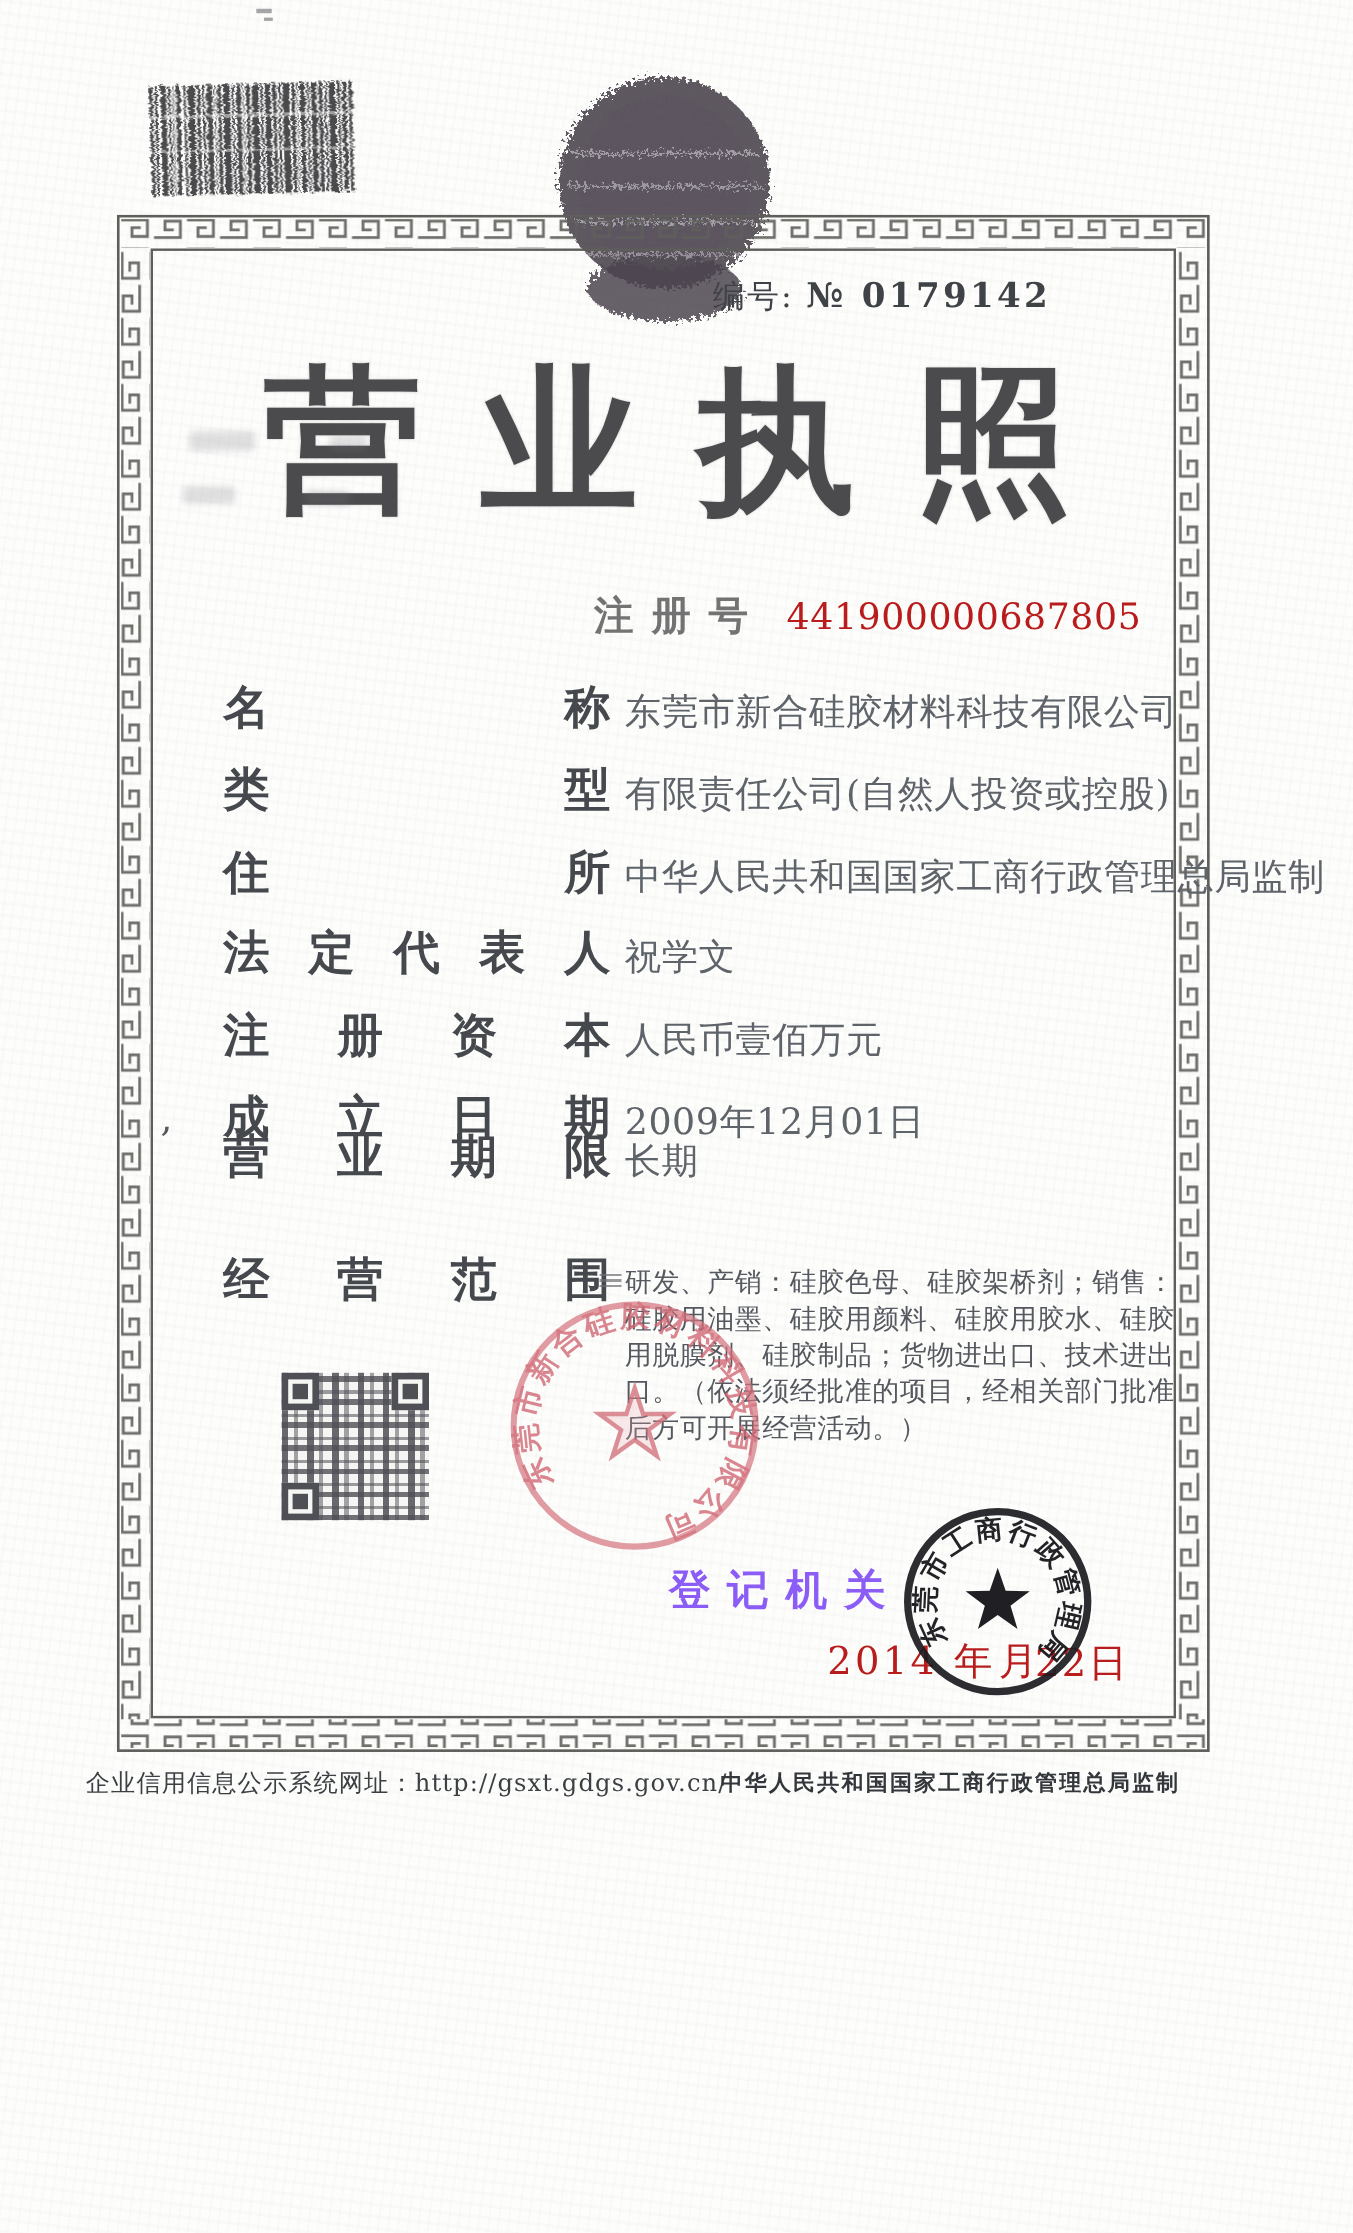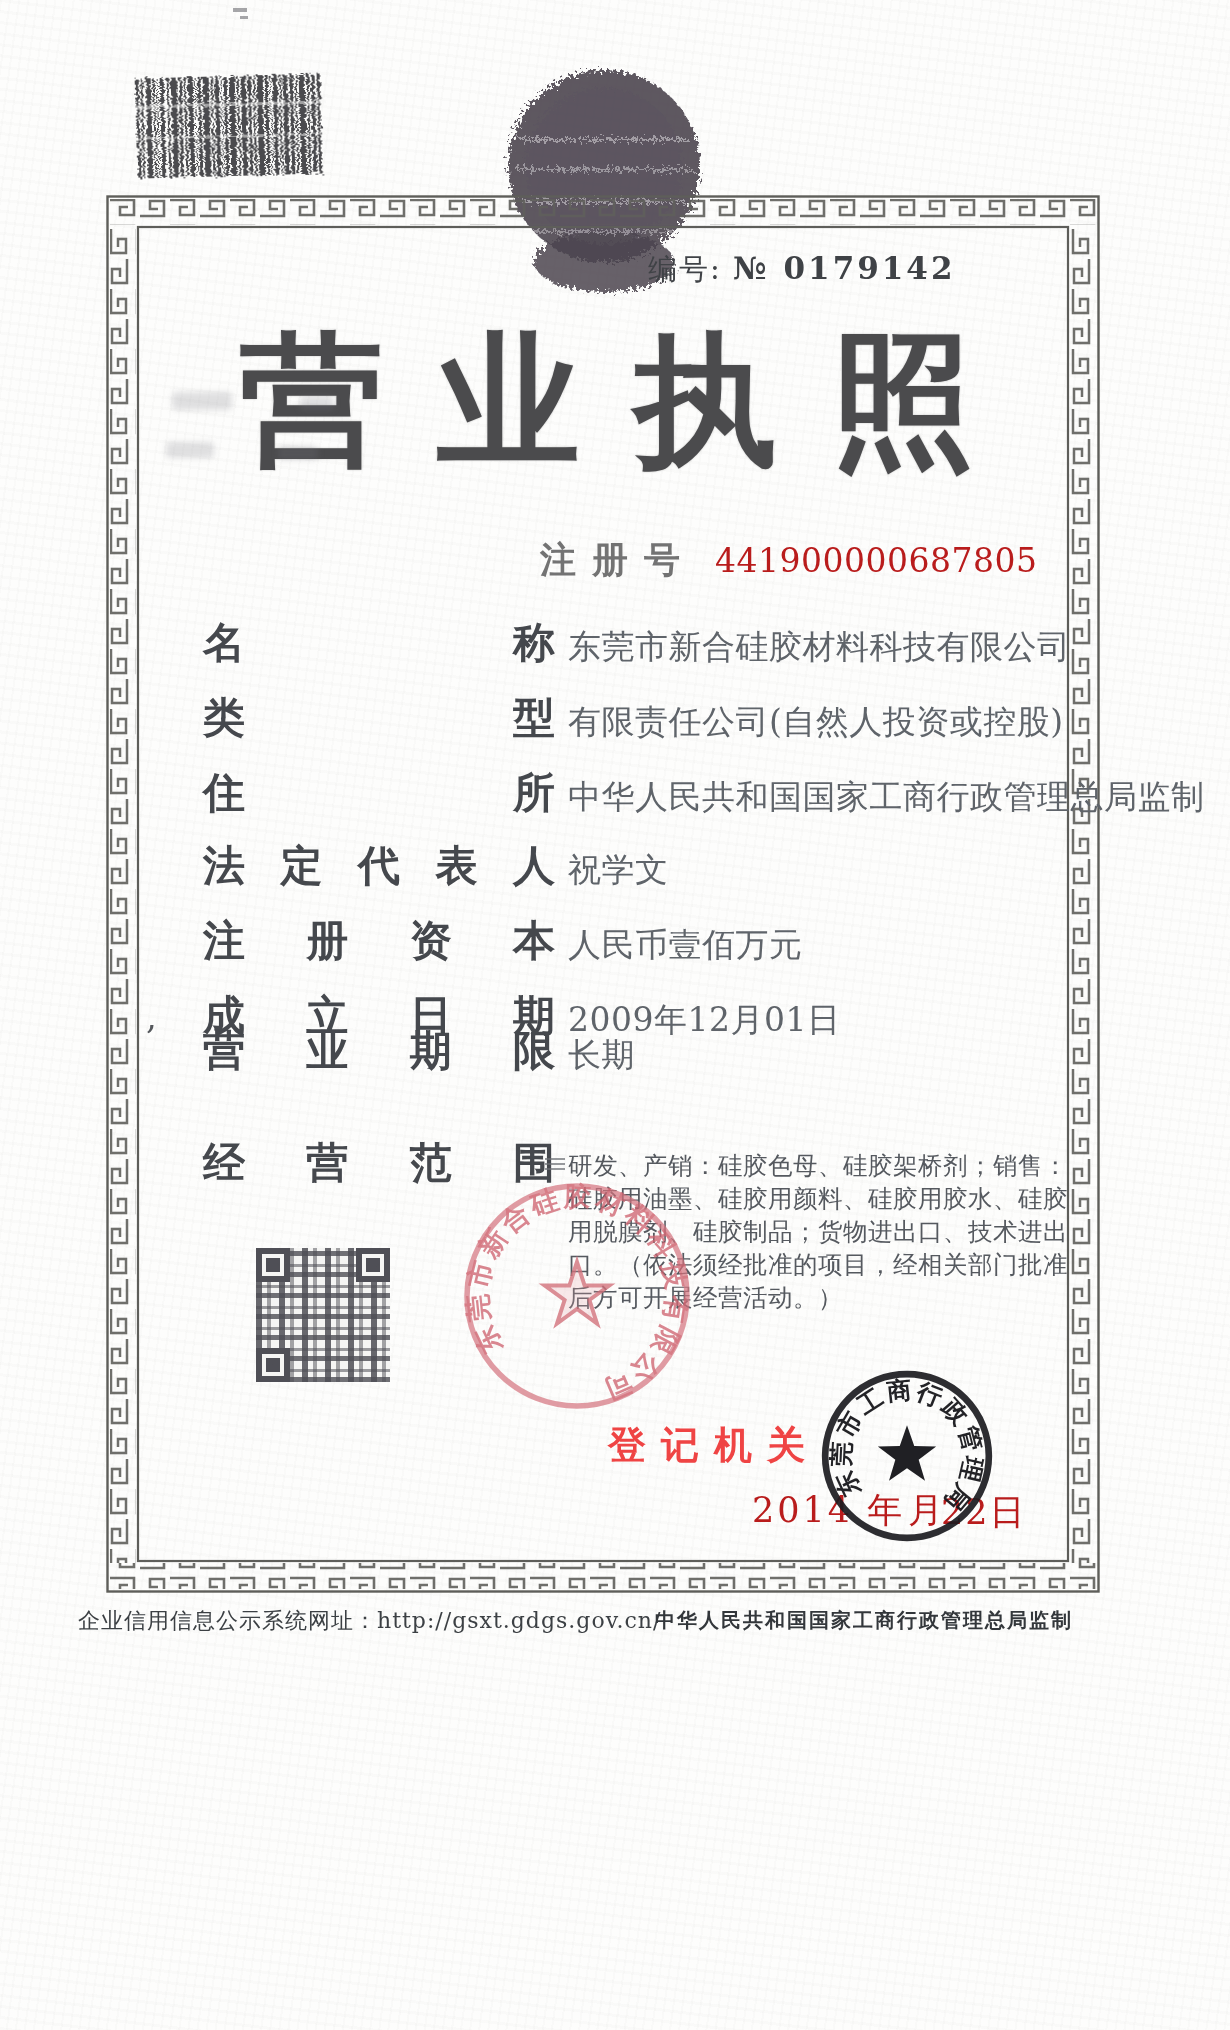--- a/index.html
+++ b/index.html
@@ -50,21 +50,21 @@
       opacity:.88;}
   .qr-finder{position:absolute;width:22px;height:22px;border:6px solid #383840;background:#f5f5f3;}
   .qr-finder::after{content:"";position:absolute;left:4px;top:4px;width:14px;height:14px;background:#383840;}
   .qf-tl{left:0;top:0;} .qf-tr{right:0;top:0;} .qf-bl{left:0;bottom:0;}
 
   
   .red-seal{left:457px;top:1168px;width:240px;height:256px;opacity:.88;}
   .black-seal{left:818px;top:1366px;width:178px;height:180px;}
 
   
-  .registrar{left:608px;top:1420px;font-size:38px;font-weight:600;letter-spacing:15px;color:#ef4444;white-space:nowrap;}
+  .registrar{left:608px;top:1420px;font-size:38px;font-weight:600;letter-spacing:15px;color:#8b5cf6;white-space:nowrap;}
   .dpart{font-size:35px;color:#b91c1c;white-space:nowrap;}
   .d-year{left:752px;top:1487px;letter-spacing:3px;}
   .d-month{left:908px;top:1487px;}
   .d-day{left:941px;top:1489px;letter-spacing:2px;}
 
   
   .footer-left{left:78px;top:1606px;font-size:22px;color:#3c4044;letter-spacing:1px;}
   .footer-right{left:655px;top:1607px;font-size:20px;font-weight:600;color:#33373b;letter-spacing:2px;}
 
   

